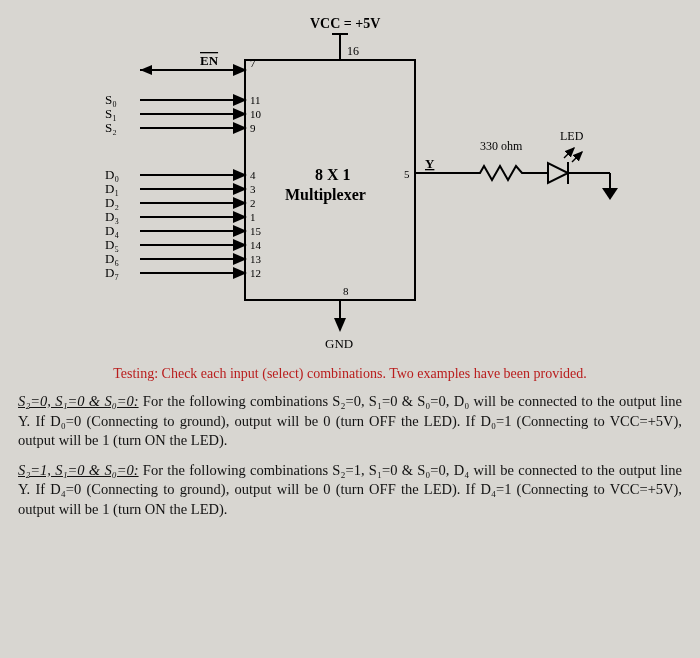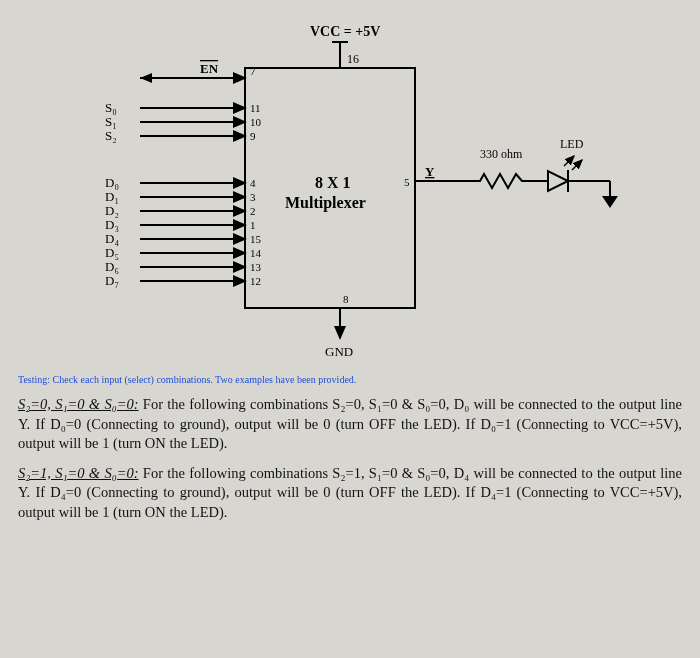--- a/index.html
+++ b/index.html
@@ -6,39 +6,40 @@
     margin: 0;
     padding: 0;
     background: #d8d6d1;
     font-family: Georgia, 'Times New Roman', serif;
     width: 700px;
     height: 658px;
     overflow: hidden;
     box-sizing: border-box;
   }
   .page {
-    padding: 18px 18px;
+    padding: 10px 18px;
     color: #111;
   }
   .diagram {
     position: relative;
     width: 600px;
     height: 350px;
     margin: 0 auto;
   }
   .caption {
     text-align: center;
     font-weight: bold;
     font-size: 15px;
     margin: 4px 0 8px 0;
   }
   .testing {
-    color: #1d4ed8;
-    font-size: 10px;
+    color: #b91c1c;
+    font-size: 14px;
     margin: 6px 0 10px 0;
+    text-align: center;
   }
   .para {
     font-size: 14.5px;
     line-height: 1.35;
     text-align: justify;
     margin: 4px 0 10px 0;
   }
   .underline { text-decoration: underline; font-style: italic; }
   
   svg { display:block; }

